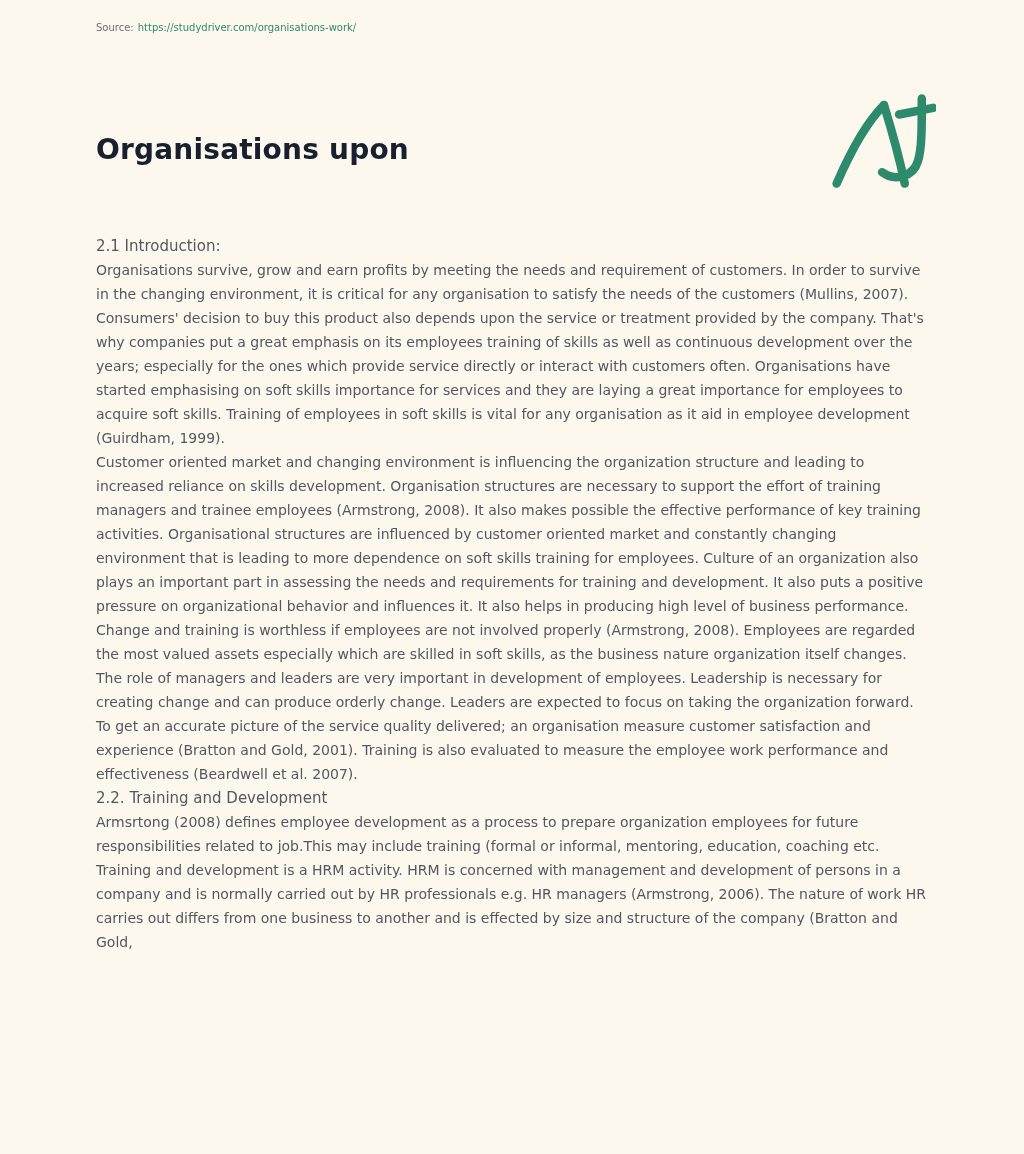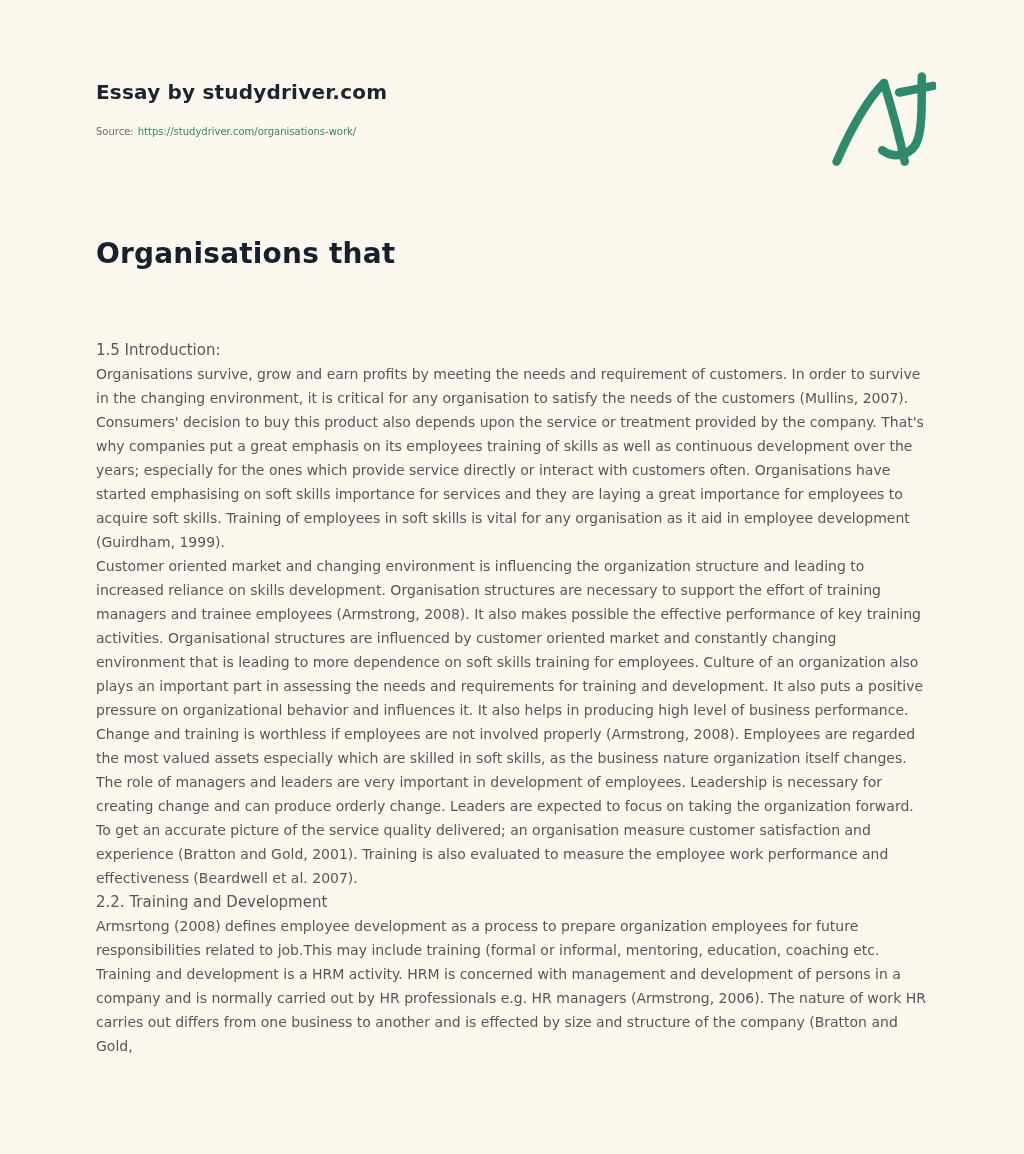--- a/index.html
+++ b/index.html
@@ -59,40 +59,39 @@
     font-size: 14px;
     line-height: 24px;
     color: #53575f;
   }
 </style>
 </head>
 <body>
 
 <div class="page">
 
-  <div class="byline">Essay by studydriver.com</div>
 
   <div class="source-line">
     <span>Source:</span><a>https://studydriver.com/organisations-work/</a>
   </div>
 
   <div class="logo">
     <svg viewBox="0 0 112 100" width="106" height="98" aria-hidden="true">
       <g fill="none" stroke="#2e8a6c" stroke-width="9" stroke-linecap="round" stroke-linejoin="round">
         <path d="M7 95 C 24 56, 42 27, 57 12"></path>
         <path d="M57 12 C 65 38, 73 66, 79 95"></path>
         <path d="M97 5 C 97 38, 97 58, 93 71 C 88 88, 68 93, 55 83"></path>
         <path d="M73 22 L 109 15"></path>
       </g>
     </svg>
   </div>
 
-  <h1 class="doc-title">Organisations that</h1>
+  <h1 class="doc-title">Organisations upon</h1>
 
-  <div class="section-heading first">1.5 Introduction:</div>
+  <div class="section-heading first">2.1 Introduction:</div>
 
   <p class="body-para">Organisations survive, grow and earn profits by meeting the needs and requirement of customers. In order to survive in the changing environment, it is critical for any organisation to satisfy the needs of the customers (Mullins, 2007). Consumers' decision to buy this product also depends upon the service or treatment provided by the company. That's why companies put a great emphasis on its employees training of skills as well as continuous development over the years; especially for the ones which provide service directly or interact with customers often. Organisations have started emphasising on soft skills importance for services and they are laying a great importance for employees to acquire soft skills. Training of employees in soft skills is vital for any organisation as it aid in employee development (Guirdham, 1999).</p>
 
   <p class="body-para">Customer oriented market and changing environment is influencing the organization structure and leading to increased reliance on skills development. Organisation structures are necessary to support the effort of training managers and trainee employees (Armstrong, 2008). It also makes possible the effective performance of key training activities. Organisational structures are influenced by customer oriented market and constantly changing environment that is leading to more dependence on soft skills training for employees. Culture of an organization also plays an important part in assessing the needs and requirements for training and development. It also puts a positive pressure on organizational behavior and influences it. It also helps in producing high level of business performance. Change and training is worthless if employees are not involved properly (Armstrong, 2008). Employees are regarded the most valued assets especially which are skilled in soft skills, as the business nature organization itself changes. The role of managers and leaders are very important in development of employees. Leadership is necessary for creating change and can produce orderly change. Leaders are expected to focus on taking the organization forward. To get an accurate picture of the service quality delivered; an organisation measure customer satisfaction and experience (Bratton and Gold, 2001). Training is also evaluated to measure the employee work performance and effectiveness (Beardwell et al. 2007).</p>
 
   <div class="section-heading later">2.2. Training and Development</div>
 
   <p class="body-para">Armsrtong (2008) defines employee development as a process to prepare organization employees for future responsibilities related to job.This may include training (formal or informal, mentoring, education, coaching etc. Training and development is a HRM activity. HRM is concerned with management and development of persons in a company and is normally carried out by HR professionals e.g. HR managers (Armstrong, 2006). The nature of work HR carries out differs from one business to another and is effected by size and structure of the company (Bratton and Gold,</p>
 
 </div>

